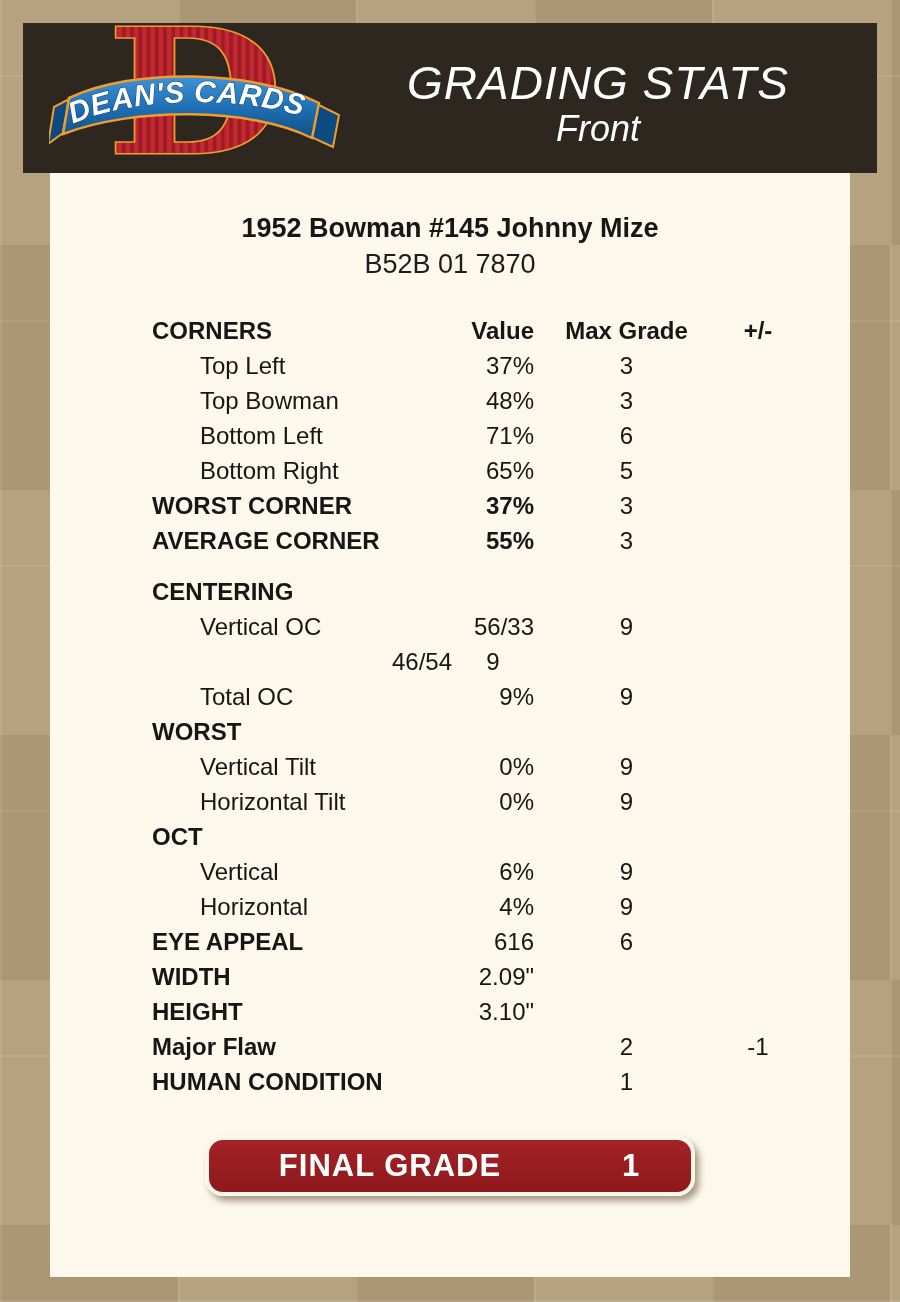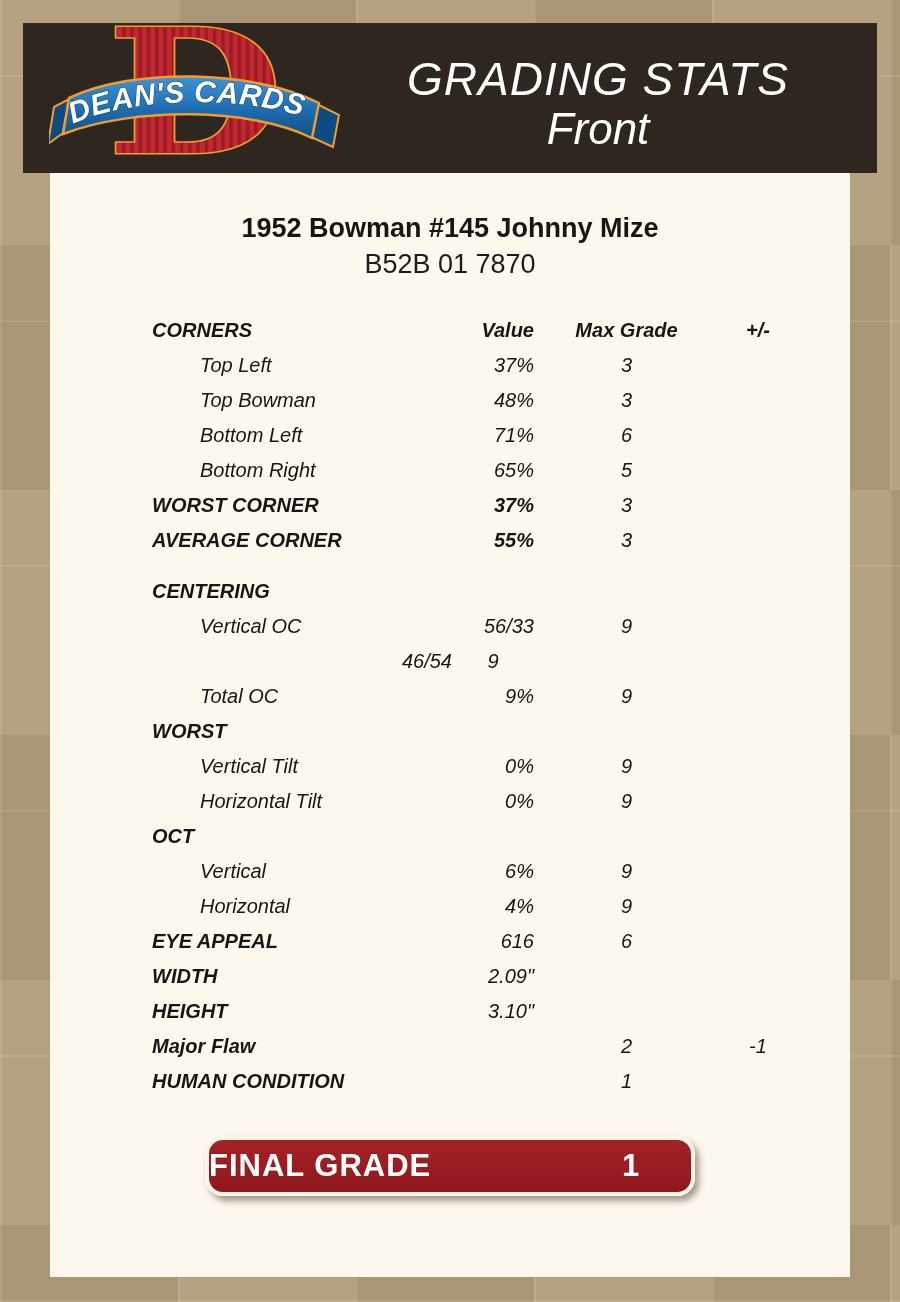--- a/index.html
+++ b/index.html
@@ -29,54 +29,54 @@
   }
   .logo-wrap svg { width: 100%; height: 100%; display: block; }
   .header-titles {
     position: absolute; left: 575px; top: 0; height: 100%;
     transform: translateX(-50%);
     display: flex; flex-direction: column; justify-content: center; align-items: center;
     padding-top: 10px; box-sizing: border-box;
     color: #ffffff; white-space: nowrap; font-style: italic;
   }
   .header-title { font-size: 46px; letter-spacing: 1px; line-height: 1.0; }
-  .header-subtitle { font-size: 44px; margin-top: 5px; line-height: 1.0; }
+  .header-subtitle { font-size: 36px; margin-top: 5px; line-height: 1.0; }
 
   
   .panel {
     position: absolute; left: 50px; top: 173px;
     width: 800px; height: 1104px;
     background: #fdf8ec;
   }
   .card-title { margin-top: 40px; text-align: center; font-weight: bold; font-size: 27px; line-height: 1.15; }
   .card-serial { text-align: center; font-size: 27px; margin-top: 5px; line-height: 1.15; color: #1c1c1c; }
 
   
-  .grading-table { margin: 33px 0 0 102px; width: 645px; font-size: 20px; font-style: italic; }
+  .grading-table { margin: 33px 0 0 102px; width: 645px; font-size: 24px; }
   .row { display: grid; grid-template-columns: 300px 82px 185px 78px; height: 35px; align-items: center; }
   .row.spacer { height: 16px; }
   .lbl { text-align: left; white-space: nowrap; }
   .lbl.indent { padding-left: 48px; }
   .val { text-align: right; white-space: nowrap; }
   .grade { text-align: center; }
   .pm { text-align: center; }
   .b { font-weight: bold; }
 
   
   .final-grade {
     width: 482px; height: 52px;
     margin: 37px auto 0 auto;
     background: linear-gradient(#a42226, #8e181c);
     border: 4px solid #fbf6e9;
     border-radius: 18px;
     box-shadow: 4px 5px 6px rgba(92, 78, 55, 0.55);
     display: flex; align-items: center;
     color: #ffffff; font-weight: bold; font-size: 31px; letter-spacing: 1px;
   }
-  .fg-label { flex: 1; text-align: left; }
+  .fg-label { flex: 1; text-align: center; }
   .fg-value { width: 120px; text-align: center; }
 </style>
 </head>
 <body>
 
 <div class="header-bar">
   <div class="logo-wrap">
     <svg viewBox="0 0 292 146">
       <defs>
         <pattern id="dstripes" width="7" height="10" patternUnits="userSpaceOnUse">

